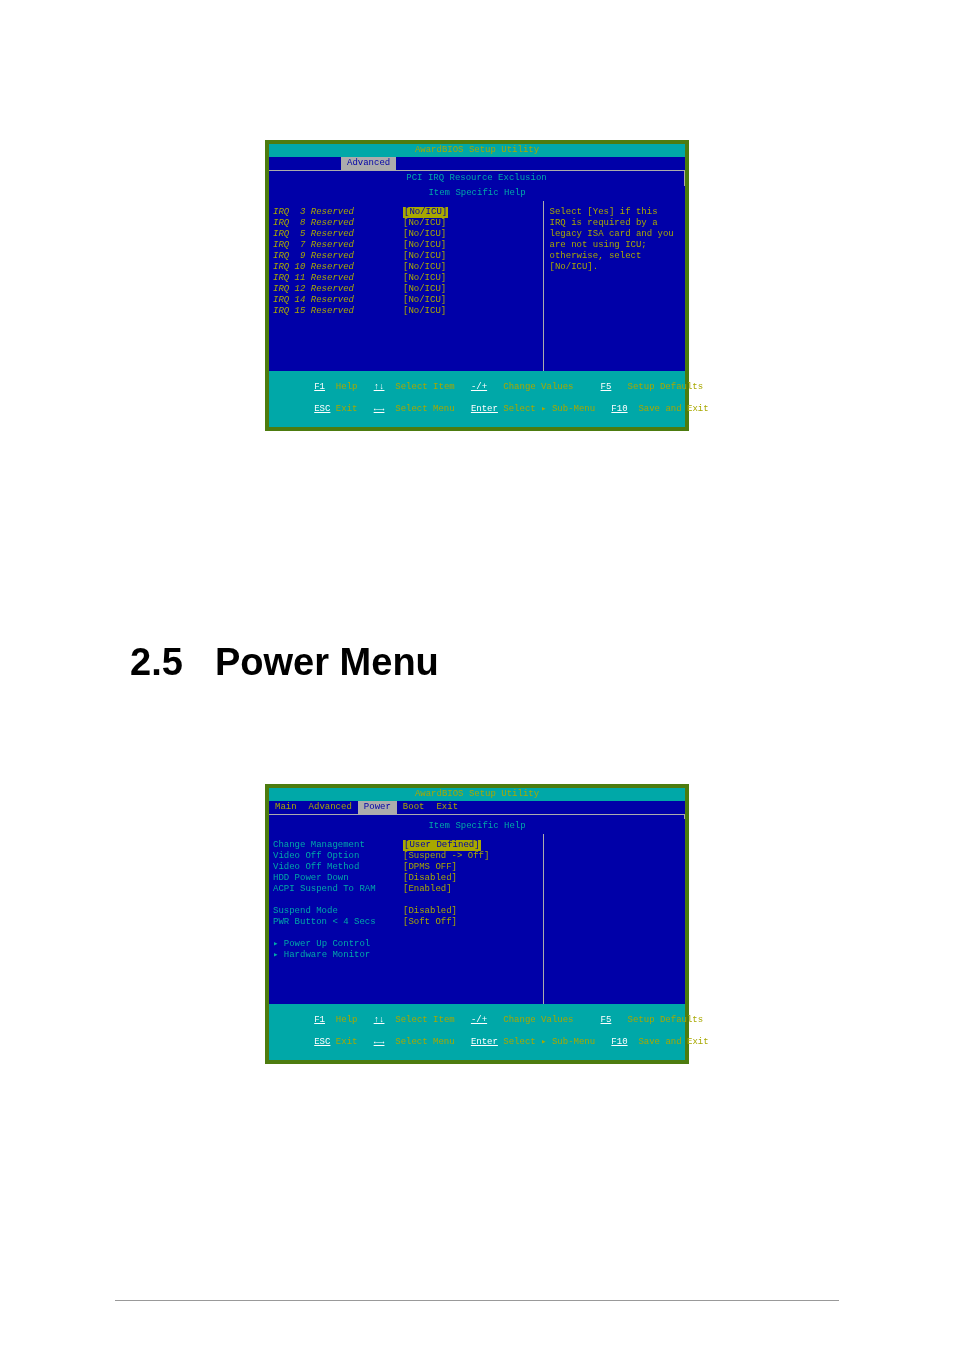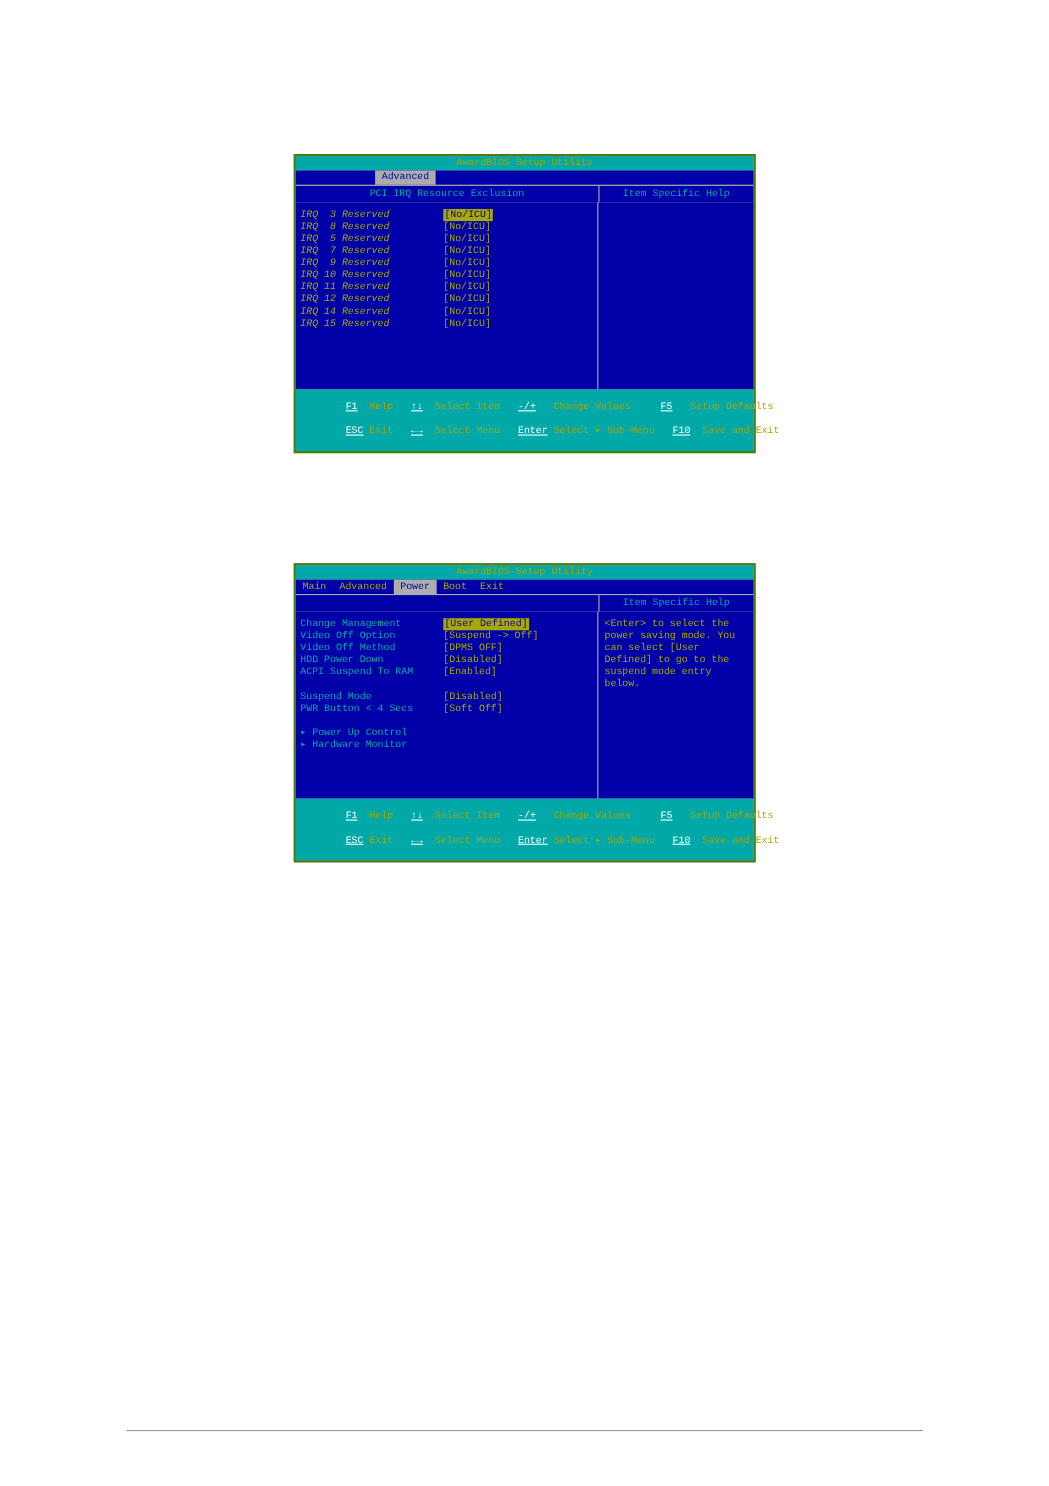--- a/index.html
+++ b/index.html
@@ -1,22 +1,22 @@
 <!DOCTYPE html>
 <html><head>
 <meta charset="utf-8">
 <style>
   html,body{margin:0;padding:0;background:#fff;font-family:Arial,Helvetica,sans-serif;}
   .page{width:954px;height:1351px;position:relative;margin:0 auto;box-sizing:border-box;padding-top:140px;}
-  .bios{width:416px;margin:0 auto 0 auto;background:#acacac;border:2px solid #4d7c0f;font-family:"Courier New",monospace;font-size:9px;line-height:11px;color:#a8a800;position:relative;}
+  .bios{width:416px;margin:0 auto 0 auto;background:#acacac;border:4px solid #4d7c0f;font-family:"Courier New",monospace;font-size:9px;line-height:11px;color:#a8a800;position:relative;}
   .bios-title{background:#00a8a8;color:#a8a800;text-align:center;padding:1px 0;}
   .bios-tabs{display:flex;background:#0000a8;color:#a8a800;}
   .bios-tabs span{padding:1px 6px;}
   .bios-tabs .active{background:#acacac;color:#0000a8;}
-  .bios-subhdr{display:flex;background:#0000a8;border-top:1px solid #acacac;}
+  .bios-subhdr{display:flex;background:#0000a8;border-top:1px solid #acacac;flex-direction:column;}
   .bios-subhdr .l{flex:0 0 66%;text-align:center;color:#00a8a8;padding:2px 0;border-right:1px solid #acacac;}
   .bios-subhdr .r{flex:1;text-align:center;color:#00a8a8;padding:2px 0;}
   .bios-body{display:flex;background:#0000a8;min-height:170px;}
   .bios-body .left{flex:0 0 66%;border-right:1px solid #acacac;padding:6px 4px;box-sizing:border-box;}
   .bios-body .right{flex:1;padding:6px 6px;color:#a8a800;box-sizing:border-box;}
   .row{display:flex;white-space:pre;}
   .row .lbl{color:#a8a800;width:130px;font-style:italic;}
   .row .lblcy{color:#00a8a8;width:130px;}
   .row .val{color:#a8a800;}
   .row.sel .val{background:#a8a800;color:#0000a8;padding:0 1px;}
@@ -51,29 +51,33 @@
           <div class="row"><span class="lbl">IRQ  8 Reserved</span><span class="val">[No/ICU]</span></div>
           <div class="row"><span class="lbl">IRQ  5 Reserved</span><span class="val">[No/ICU]</span></div>
           <div class="row"><span class="lbl">IRQ  7 Reserved</span><span class="val">[No/ICU]</span></div>
           <div class="row"><span class="lbl">IRQ  9 Reserved</span><span class="val">[No/ICU]</span></div>
           <div class="row"><span class="lbl">IRQ 10 Reserved</span><span class="val">[No/ICU]</span></div>
           <div class="row"><span class="lbl">IRQ 11 Reserved</span><span class="val">[No/ICU]</span></div>
           <div class="row"><span class="lbl">IRQ 12 Reserved</span><span class="val">[No/ICU]</span></div>
           <div class="row"><span class="lbl">IRQ 14 Reserved</span><span class="val">[No/ICU]</span></div>
           <div class="row"><span class="lbl">IRQ 15 Reserved</span><span class="val">[No/ICU]</span></div>
         </div>
+      <div class="right">Select [Yes] if this IRQ is required by a legacy ISA card and you are not using ICU; otherwise, select [No/ICU].</div>
     </div>
     <div class="bios-foot">
       <div class="col">
         <span class="k">F1</span>  <span>Help</span>   <span class="k">↑↓</span>  <span>Select Item</span>   <span class="k">-/+</span>   <span>Change Values</span>     <span class="k">F5</span>   <span>Setup Defaults</span><br>
         <span class="k">ESC</span> <span>Exit</span>   <span class="k">←→</span>  <span>Select Menu</span>   <span class="k">Enter</span> <span>Select ▸ Sub-Menu</span>   <span class="k">F10</span>  <span>Save and Exit</span>
       </div>
     </div>
   </div>
 
+  <div class="heading">
+    <span class="num">2.5</span><span>Power Menu</span>
+  </div>
 
   <div class="bios bios2-wrap">
     <div class="bios-title">AwardBIOS Setup Utility</div>
     <div class="bios-tabs" id="b2tabs">
         <span>Main</span>
         <span>Advanced</span>
         <span class="active">Power</span>
         <span>Boot</span>
         <span>Exit</span>
       </div>
@@ -88,21 +92,20 @@
           <div class="row"><span class="lblcy">Video Off Method</span><span class="val">[DPMS OFF]</span></div>
           <div class="row"><span class="lblcy">HDD Power Down</span><span class="val">[Disabled]</span></div>
           <div class="row"><span class="lblcy">ACPI Suspend To RAM</span><span class="val">[Enabled]</span></div>
           <div class="blank"></div>
           <div class="row"><span class="lblcy">Suspend Mode</span><span class="val">[Disabled]</span></div>
           <div class="row"><span class="lblcy">PWR Button &lt; 4 Secs</span><span class="val">[Soft Off]</span></div>
           <div class="blank"></div>
           <div class="row"><span class="sub">▸ Power Up Control</span></div>
           <div class="row"><span class="sub">▸ Hardware Monitor</span></div>
         </div>
-      <div class="right">&lt;Enter&gt; to select the power saving mode. You can select [User Defined] to go to the suspend mode entry below.</div>
     </div>
     <div class="bios-foot">
       <div class="col">
         <span class="k">F1</span>  <span>Help</span>   <span class="k">↑↓</span>  <span>Select Item</span>   <span class="k">-/+</span>   <span>Change Values</span>     <span class="k">F5</span>   <span>Setup Defaults</span><br>
         <span class="k">ESC</span> <span>Exit</span>   <span class="k">←→</span>  <span>Select Menu</span>   <span class="k">Enter</span> <span>Select ▸ Sub-Menu</span>   <span class="k">F10</span>  <span>Save and Exit</span>
       </div>
     </div>
   </div>
 
   <div class="foot-line"></div>

